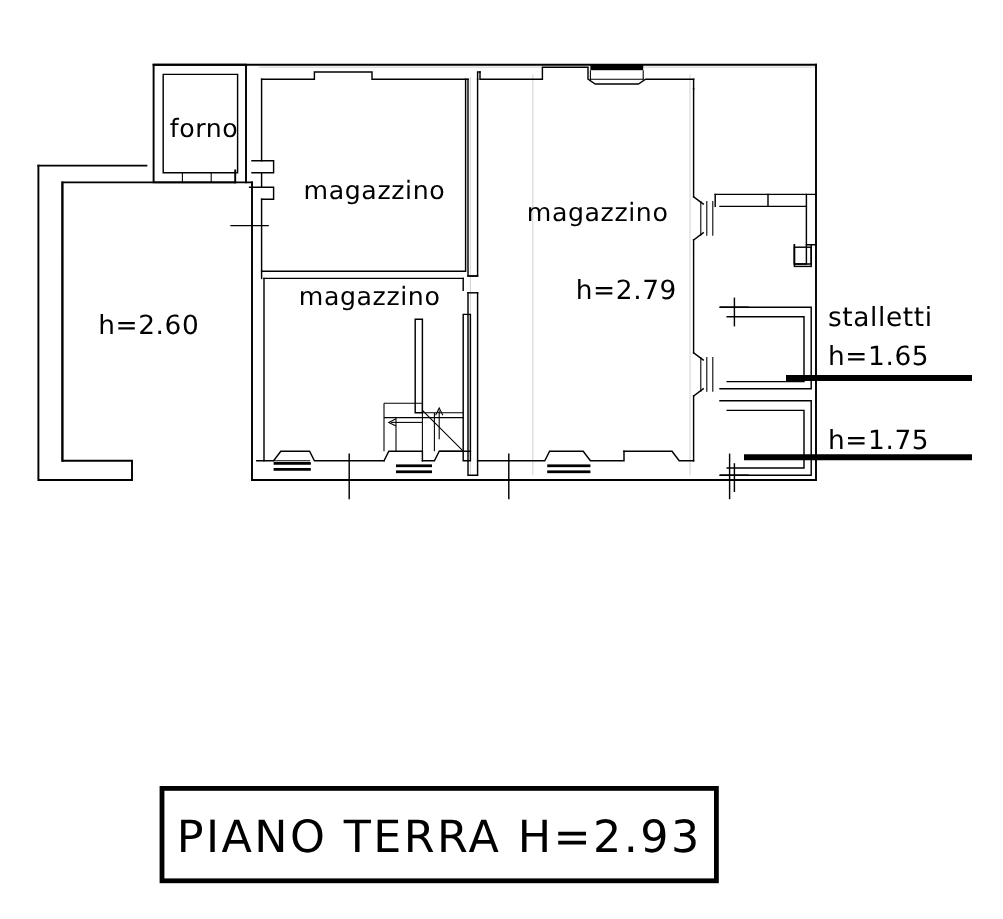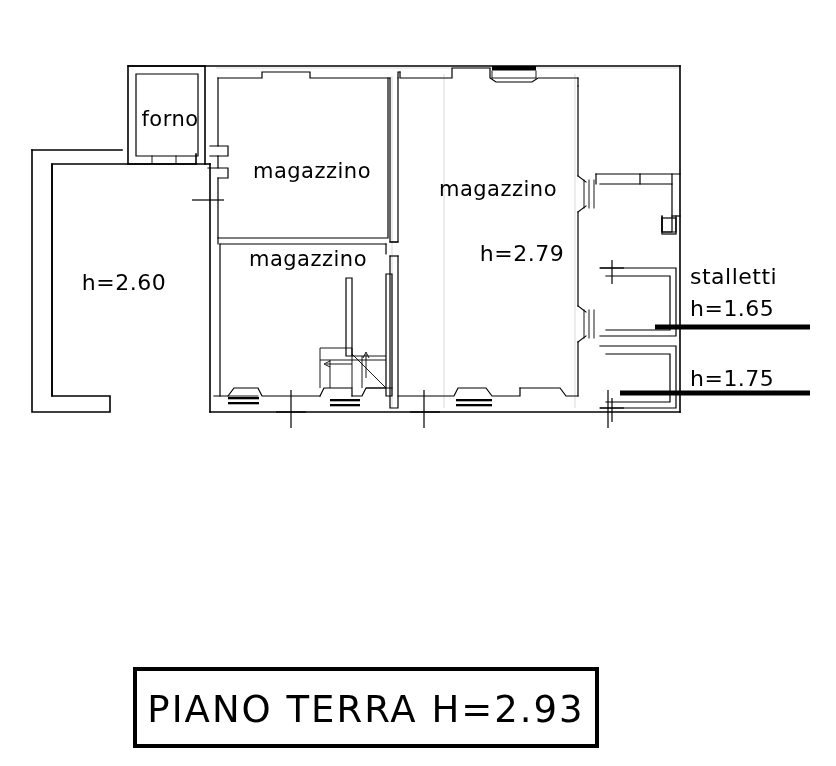--- a/index.html
+++ b/index.html
@@ -10,21 +10,21 @@
   body {
     width: 836px;
     height: 766px;
     font-family: "DejaVu Sans", sans-serif;
     position: relative;
     overflow: hidden;
   }
   #plan-root {
     position: absolute;
     left: 0;
-    top: 16px;
+    top: 4px;
     width: 836px;
     height: 590px;
   }
   svg#floorplan {
     display: block;
     width: 836px;
     height: 766px;
   }
   .wall {
     fill: none;

